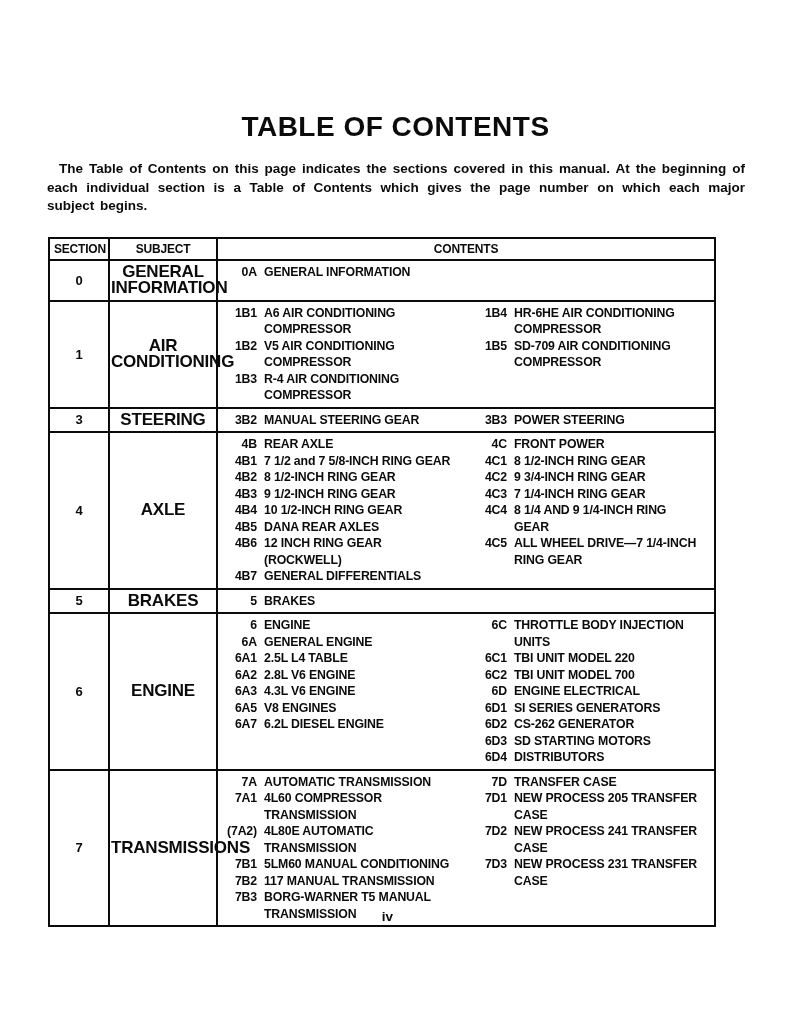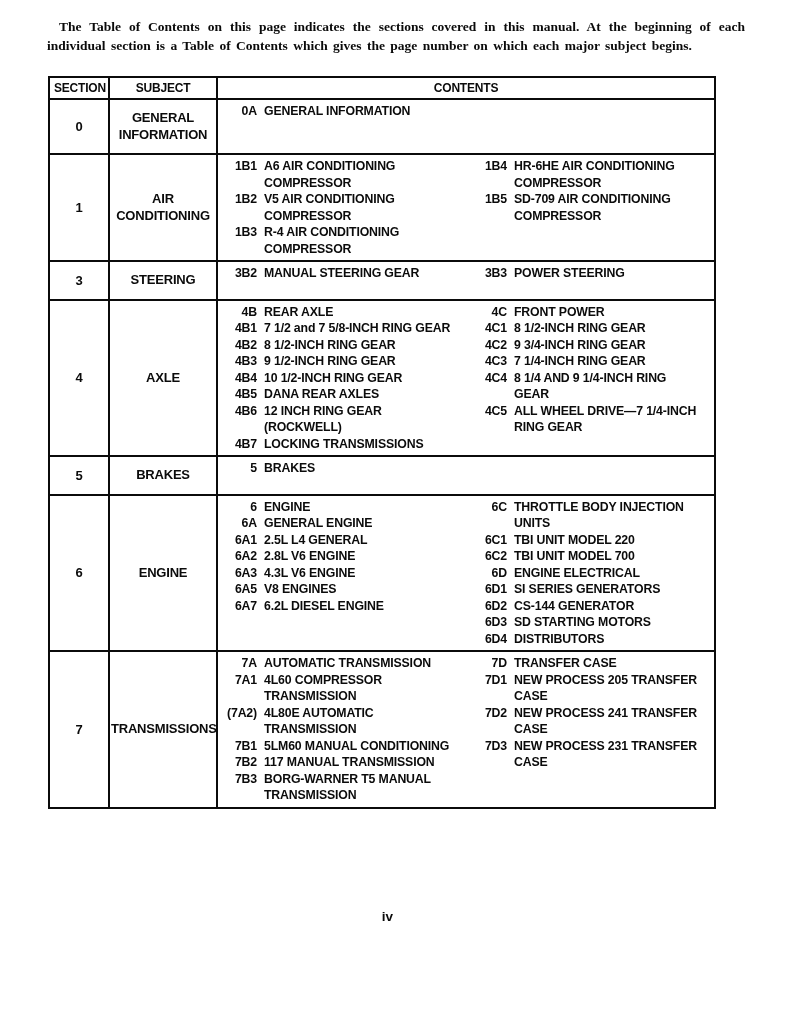--- a/index.html
+++ b/index.html
@@ -21,21 +21,20 @@
     line-height:30px;
   }
   .intro{
     margin:18px 46px 0 47px;
     font-size:13.5px;
     font-weight:700;
     line-height:18.5px;
     text-align:justify;
     text-indent:12px;
     word-spacing:2px;
-    font-family:Liberation Serif, serif;
   }
   table.toc{
     margin:21px 0 0 48px;
     width:666px;
     border-collapse:collapse;
     table-layout:fixed;
   }
   table.toc col.c-section{width:60px;}
   table.toc col.c-subject{width:108px;}
   table.toc col.c-contents{width:498px;}
@@ -50,23 +49,23 @@
     letter-spacing:-.2px;
   }
   td.section-cell{
     text-align:center;
     vertical-align:middle;
     font-size:13px;
   }
   td.subject-cell{
     text-align:center;
     vertical-align:middle;
-    font-size:13px;
+    font-size:17px;
     line-height:16.5px;
-    padding:10px 1px;
+    padding:3px 1px;
     letter-spacing:-.2px;
   }
   td.contents-cell{
     vertical-align:top;
     padding:3px 8px 3px 3px;
     margin-left:16px;
   }
   .cols{display:flex;align-items:flex-start;}
   .colL{width:250px;flex:none;}
   .colR{flex:1;min-width:0;}
@@ -95,20 +94,21 @@
     text-align:center;
     font-size:13.5px;
     font-weight:700;
   }
 </style>
 </head>
 <body>
 
 <div class="page">
 
+  <div class="title">TABLE OF CONTENTS</div>
 
   <p class="intro">The Table of Contents on this page indicates the sections covered in this manual. At the beginning of each individual section is a Table of Contents which gives the page number on which each major subject begins.</p>
 
   <table class="toc">
     <colgroup>
       <col class="c-section">
       <col class="c-subject">
       <col class="c-contents">
     </colgroup>
     <thead>
@@ -236,21 +236,21 @@
   </div>
 
   <div class="entry">
     <span class="code">4B6</span>
     <span class="etext">12 INCH RING GEAR
 (ROCKWELL)</span>
   </div>
 
   <div class="entry">
     <span class="code">4B7</span>
-    <span class="etext">LOCKING TRANSMISSIONS</span>
+    <span class="etext">GENERAL DIFFERENTIALS</span>
   </div>
 </div>
         <div class="colR">
   <div class="entry">
     <span class="code">4C</span>
     <span class="etext">FRONT POWER</span>
   </div>
 
   <div class="entry">
     <span class="code">4C1</span>
@@ -310,21 +310,21 @@
     <span class="etext">ENGINE</span>
   </div>
 
   <div class="entry">
     <span class="code">6A</span>
     <span class="etext">GENERAL ENGINE</span>
   </div>
 
   <div class="entry">
     <span class="code">6A1</span>
-    <span class="etext">2.5L L4 GENERAL</span>
+    <span class="etext">2.5L L4 TABLE</span>
   </div>
 
   <div class="entry">
     <span class="code">6A2</span>
     <span class="etext">2.8L V6 ENGINE</span>
   </div>
 
   <div class="entry">
     <span class="code">6A3</span>
     <span class="etext">4.3L V6 ENGINE</span>
@@ -362,21 +362,21 @@
     <span class="etext">ENGINE ELECTRICAL</span>
   </div>
 
   <div class="entry">
     <span class="code">6D1</span>
     <span class="etext">SI SERIES GENERATORS</span>
   </div>
 
   <div class="entry">
     <span class="code">6D2</span>
-    <span class="etext">CS-144 GENERATOR</span>
+    <span class="etext">CS-262 GENERATOR</span>
   </div>
 
   <div class="entry">
     <span class="code">6D3</span>
     <span class="etext">SD STARTING MOTORS</span>
   </div>
 
   <div class="entry">
     <span class="code">6D4</span>
     <span class="etext">DISTRIBUTORS</span>

